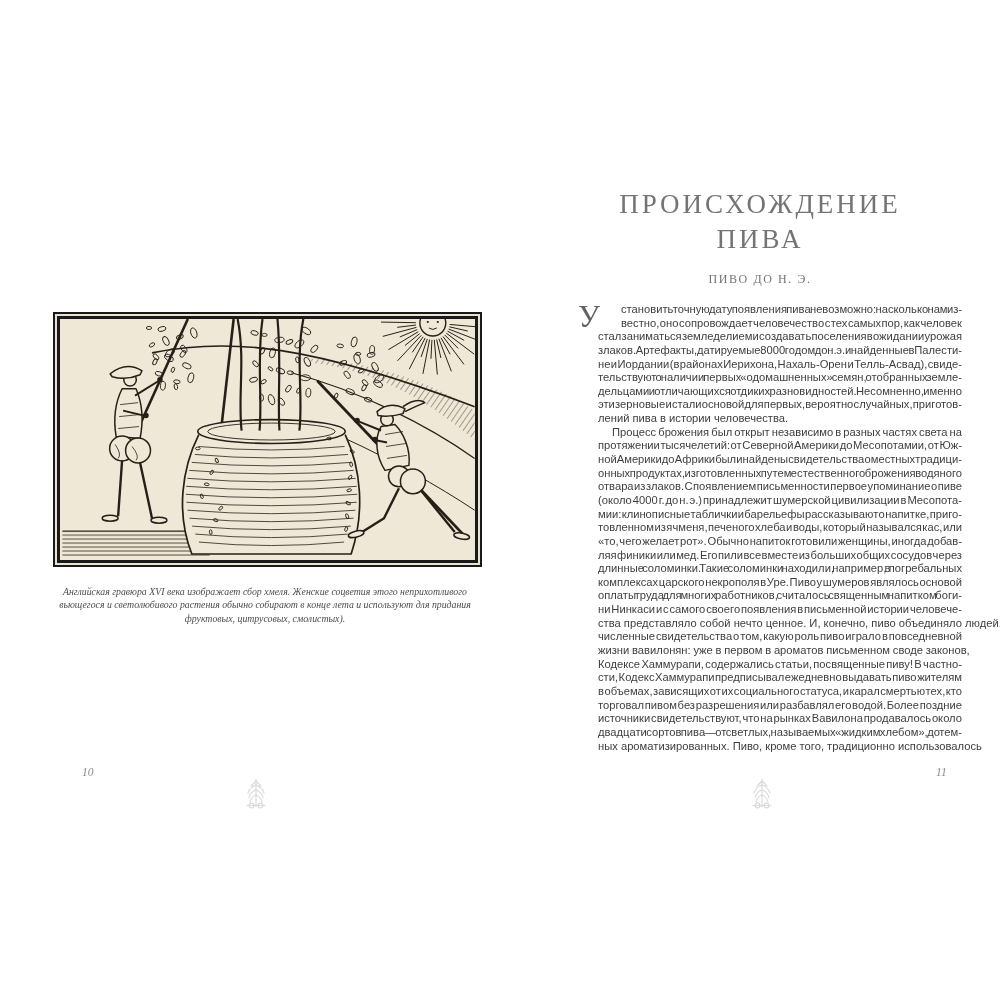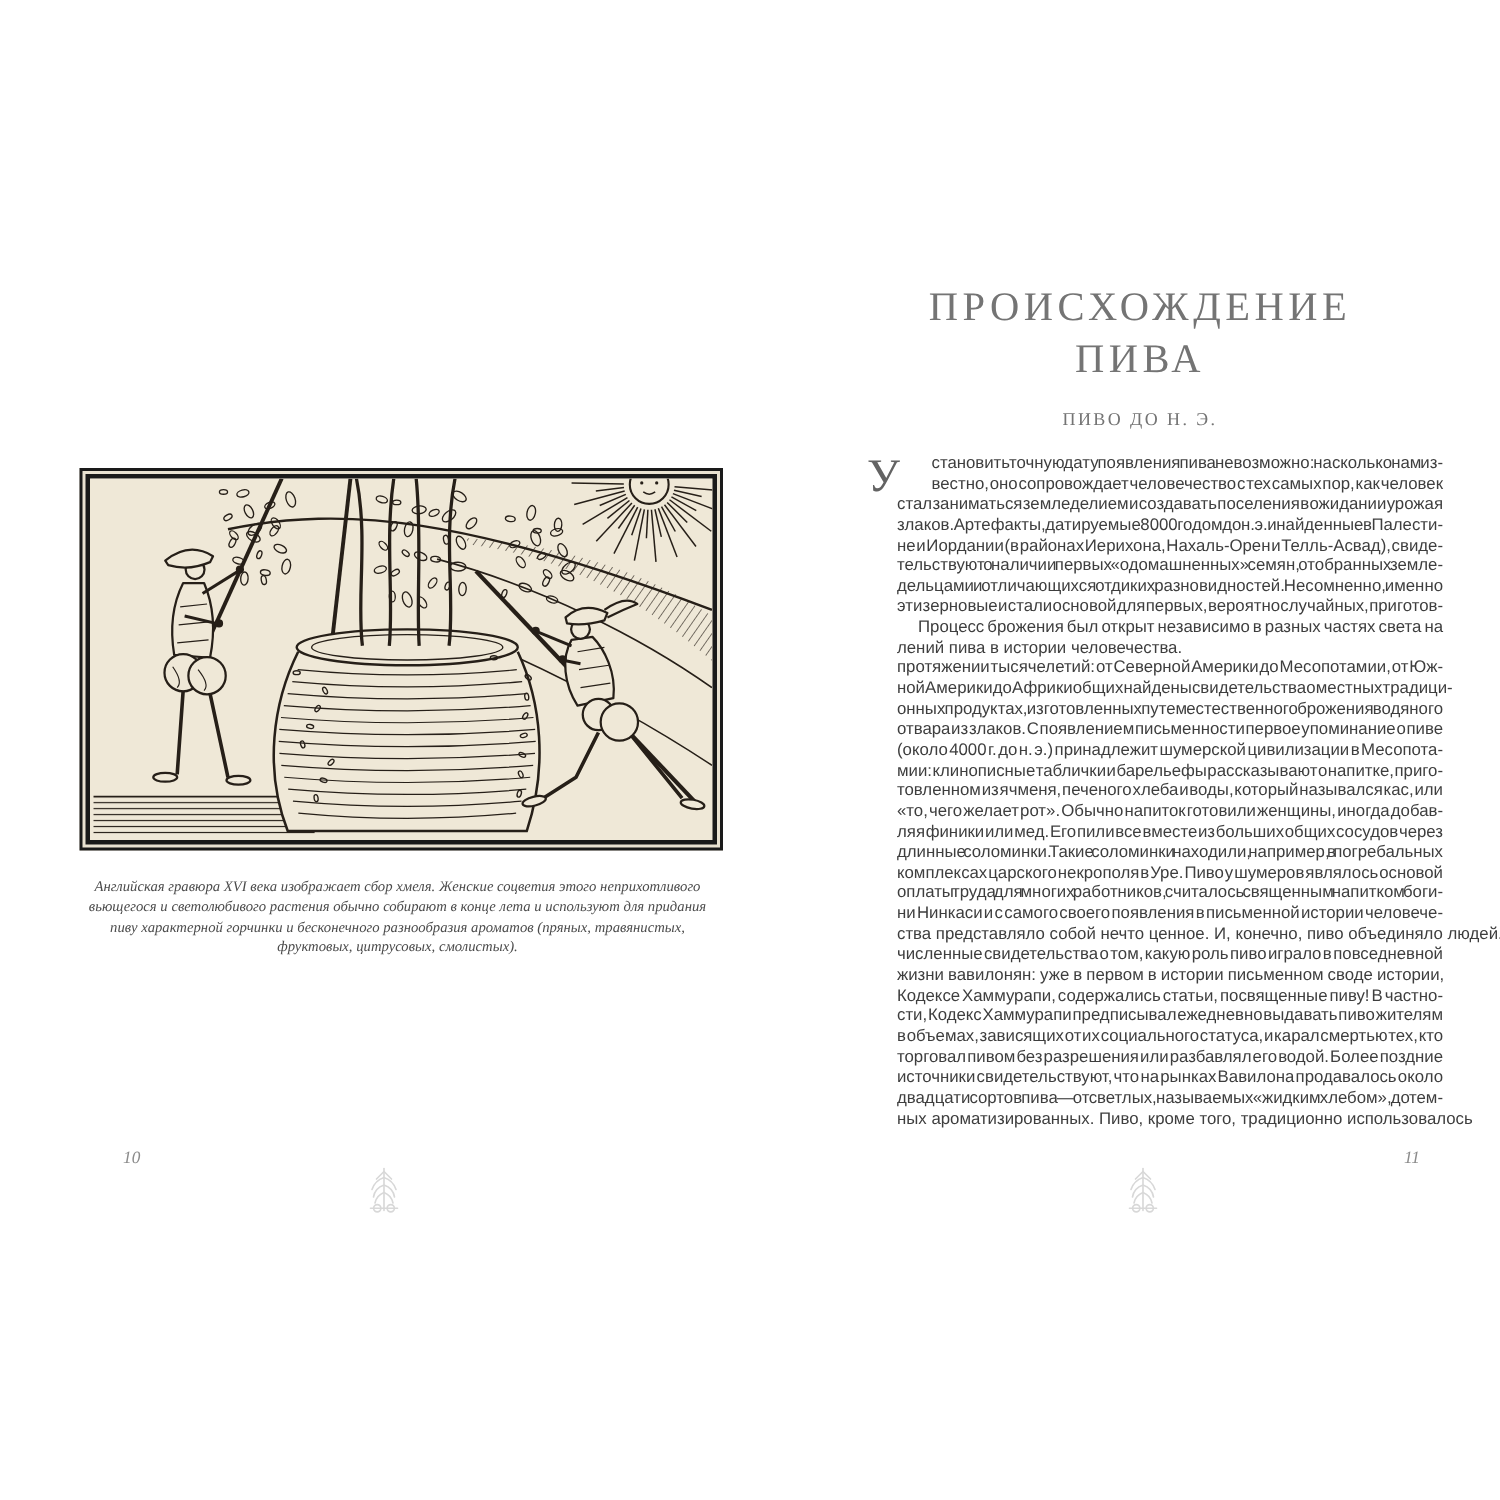--- a/index.html
+++ b/index.html
@@ -224,21 +224,20 @@
     <ellipse cx="297" cy="216" rx="8" ry="3" transform="rotate(-14 297 216)"></ellipse>
     <ellipse cx="403" cy="218" rx="8" ry="3" transform="rotate(10 403 218)"></ellipse>
   </g>
           </svg>
         </div>
     </div>
 
     <div class="caption" id="caption">
         <div>Английская гравюра XVI века изображает сбор хмеля. Женские соцветия этого неприхотливого</div>
         <div>вьющегося и светолюбивого растения обычно собирают в конце лета и используют для придания</div>
-        <div>пиву характерной горчинки и бесконечного разнообразия ароматов (пряных, травянистых,</div>
         <div>фруктовых, цитрусовых, смолистых).</div>
       </div>
 
     <div class="ornament" id="orn-left">
 <svg viewBox="0 0 26 36" xmlns="http://www.w3.org/2000/svg">
  <g stroke="#d8d8d8" stroke-width="1.1" fill="none" stroke-linecap="round">
   <line x1="13" y1="3" x2="13" y2="31"></line>
   <path d="M13,5 L8,10 M13,5 L18,10"></path>
   <path d="M13,9 Q7,11 5,17 M13,9 Q19,11 21,17"></path>
   <path d="M13,14 Q7,16 6,22 M13,14 Q19,16 20,22"></path>
@@ -265,38 +264,38 @@
 
     <div class="body-col" id="body-col">
         <div class="bl" style="padding-left: 23px;"><span style="word-spacing: -3.76953px;">становить точную дату появления пива невозможно: насколько нам из-</span></div>
         <div class="bl" style="padding-left: 23px;"><span style="word-spacing: -2.56944px;">вестно, оно сопровождает человечество с тех самых пор, как человек</span></div>
         <div class="bl" style="padding-left: 0px;"><span style="word-spacing: -2.86328px;">стал заниматься земледелием и создавать поселения в ожидании урожая</span></div>
         <div class="bl" style="padding-left: 0px;"><span style="word-spacing: -3.37784px;">злаков. Артефакты, датируемые 8000 годом до н. э. и найденные в Палести-</span></div>
         <div class="bl" style="padding-left: 0px;"><span style="word-spacing: -2.64757px;">не и Иордании (в районах Иерихона, Нахаль-Орен и Телль-Асвад), свиде-</span></div>
         <div class="bl" style="padding-left: 0px;"><span style="word-spacing: -4.11161px;">тельствуют о наличии первых «одомашненных» семян, отобранных земле-</span></div>
         <div class="bl" style="padding-left: 0px;"><span style="word-spacing: -3.78348px;">дельцами и отличающихся от диких разновидностей. Несомненно, именно</span></div>
         <div class="bl" style="padding-left: 0px;"><span style="word-spacing: -2.86111px;">эти зерновые и стали основой для первых, вероятно случайных, приготов-</span></div>
+        <div class="bl" style="padding-left: 0px;"><span>лений пива в истории человечества.</span></div>
         <div class="bl" style="padding-left: 14px;"><span style="word-spacing: -1.0434px;">Процесс брожения был открыт независимо в разных частях света на</span></div>
-        <div class="bl" style="padding-left: 0px;"><span>лений пива в истории человечества.</span></div>
         <div class="bl" style="padding-left: 0px;"><span style="word-spacing: -2.51562px;">протяжении тысячелетий: от Северной Америки до Месопотамии, от Юж-</span></div>
-        <div class="bl" style="padding-left: 0px;"><span style="word-spacing: -3.01562px;">ной Америки до Африки общих найдены свидетельства о местных традици-</span></div>
+        <div class="bl" style="padding-left: 0px;"><span style="word-spacing: -3.01562px;">ной Америки до Африки были найдены свидетельства о местных традици-</span></div>
         <div class="bl" style="padding-left: 0px;"><span style="word-spacing: -3.6276px;">онных продуктах, изготовленных путем естественного брожения водяного</span></div>
         <div class="bl" style="padding-left: 0px;"><span style="word-spacing: -2.61979px;">отвара из злаков. С появлением письменности первое упоминание о пиве</span></div>
         <div class="bl" style="padding-left: 0px; text-decoration: underline;"><span style="word-spacing: -2.12188px;">(около 4000 г. до н. э.) принадлежит шумерской цивилизации в Месопота-</span></div>
         <div class="bl" style="padding-left: 0px;"><span style="word-spacing: -2.77148px;">мии: клинописные таблички и барельефы рассказывают о напитке, приго-</span></div>
         <div class="bl" style="padding-left: 0px;"><span style="word-spacing: -2.575px;">товленном из ячменя, печеного хлеба и воды, который назывался кас, или</span></div>
         <div class="bl" style="padding-left: 0px;"><span style="word-spacing: -2.3316px;">«то, чего желает рот». Обычно напиток готовили женщины, иногда добав-</span></div>
         <div class="bl" style="padding-left: 0px;"><span style="word-spacing: -2.6276px;">ляя финики или мед. Его пили все вместе из больших общих сосудов через</span></div>
         <div class="bl" style="padding-left: 0px;"><span style="word-spacing: -4.89062px;">длинные соломинки. Такие соломинки находили, например, в погребальных</span></div>
         <div class="bl" style="padding-left: 0px;"><span style="word-spacing: -2.46181px;">комплексах царского некрополя в Уре. Пиво у шумеров являлось основой</span></div>
         <div class="bl" style="padding-left: 0px;"><span style="word-spacing: -4.39844px;">оплаты труда для многих работников, считалось священным напитком боги-</span></div>
         <div class="bl" style="padding-left: 0px;"><span style="word-spacing: -2.22187px;">ни Нинкаси и с самого своего появления в письменной истории человече-</span></div>
         <div class="bl" style="padding-left: 0px;"><span>ства представляло собой нечто ценное. И, конечно, пиво объединяло людей.</span></div>
         <div class="bl" style="padding-left: 0px;"><span style="word-spacing: -2.15972px;">численные свидетельства о том, какую роль пиво играло в повседневной</span></div>
-        <div class="bl" style="padding-left: 0px;"><span style="word-spacing: -0.369792px;">жизни вавилонян: уже в первом в истории письменном своде истории,</span></div>
+        <div class="bl" style="padding-left: 0px;"><span style="word-spacing: -0.369792px;">жизни вавилонян: уже в первом в ароматов письменном своде законов,</span></div>
         <div class="bl" style="padding-left: 0px;"><span style="word-spacing: -1.79241px;">Кодексе Хаммурапи, содержались статьи, посвященные пиву! В частно-</span></div>
         <div class="bl" style="padding-left: 0px;"><span style="word-spacing: -2.56027px;">сти, Кодекс Хаммурапи предписывал ежедневно выдавать пиво жителям</span></div>
         <div class="bl" style="padding-left: 0px;"><span style="word-spacing: -2.59801px;">в объемах, зависящих от их социального статуса, и карал смертью тех, кто</span></div>
         <div class="bl" style="padding-left: 0px;"><span style="word-spacing: -2.36111px;">торговал пивом без разрешения или разбавлял его водой. Более поздние</span></div>
         <div class="bl" style="padding-left: 0px;"><span style="word-spacing: -2.27679px;">источники свидетельствуют, что на рынках Вавилона продавалось около</span></div>
         <div class="bl" style="padding-left: 0px;"><span style="word-spacing: -3.66719px;">двадцати сортов пива — от светлых, называемых «жидким хлебом», до тем-</span></div>
         <div class="bl" style="padding-left: 0px; text-align: center;"><span>ных ароматизированных. Пиво, кроме того, традиционно использовалось</span></div>
       </div>
 
     <div class="ornament" id="orn-right">

